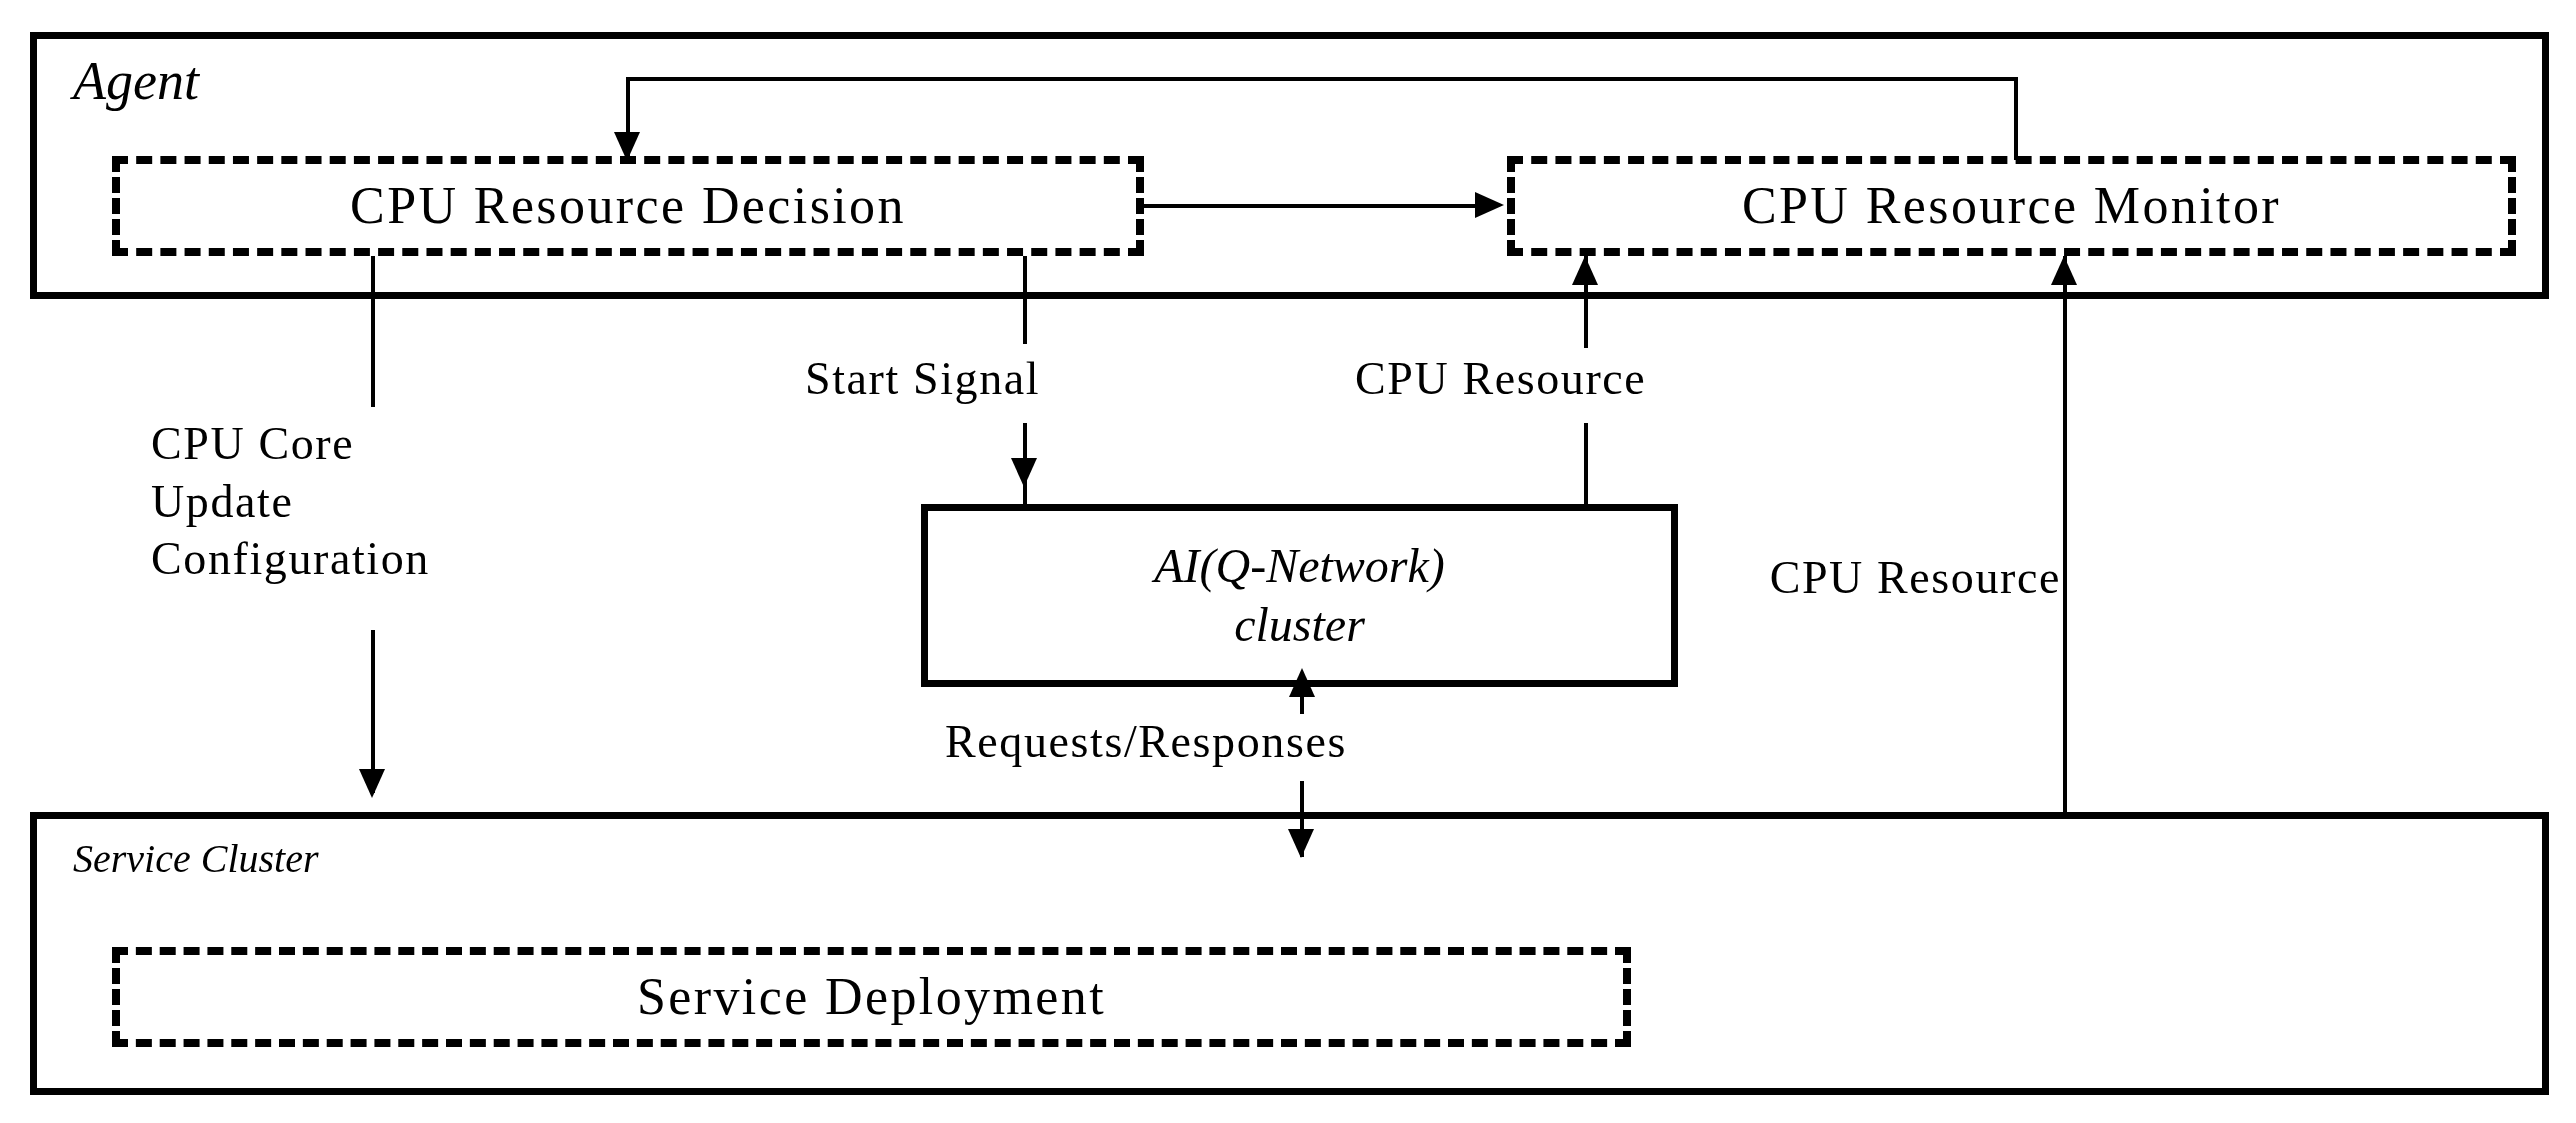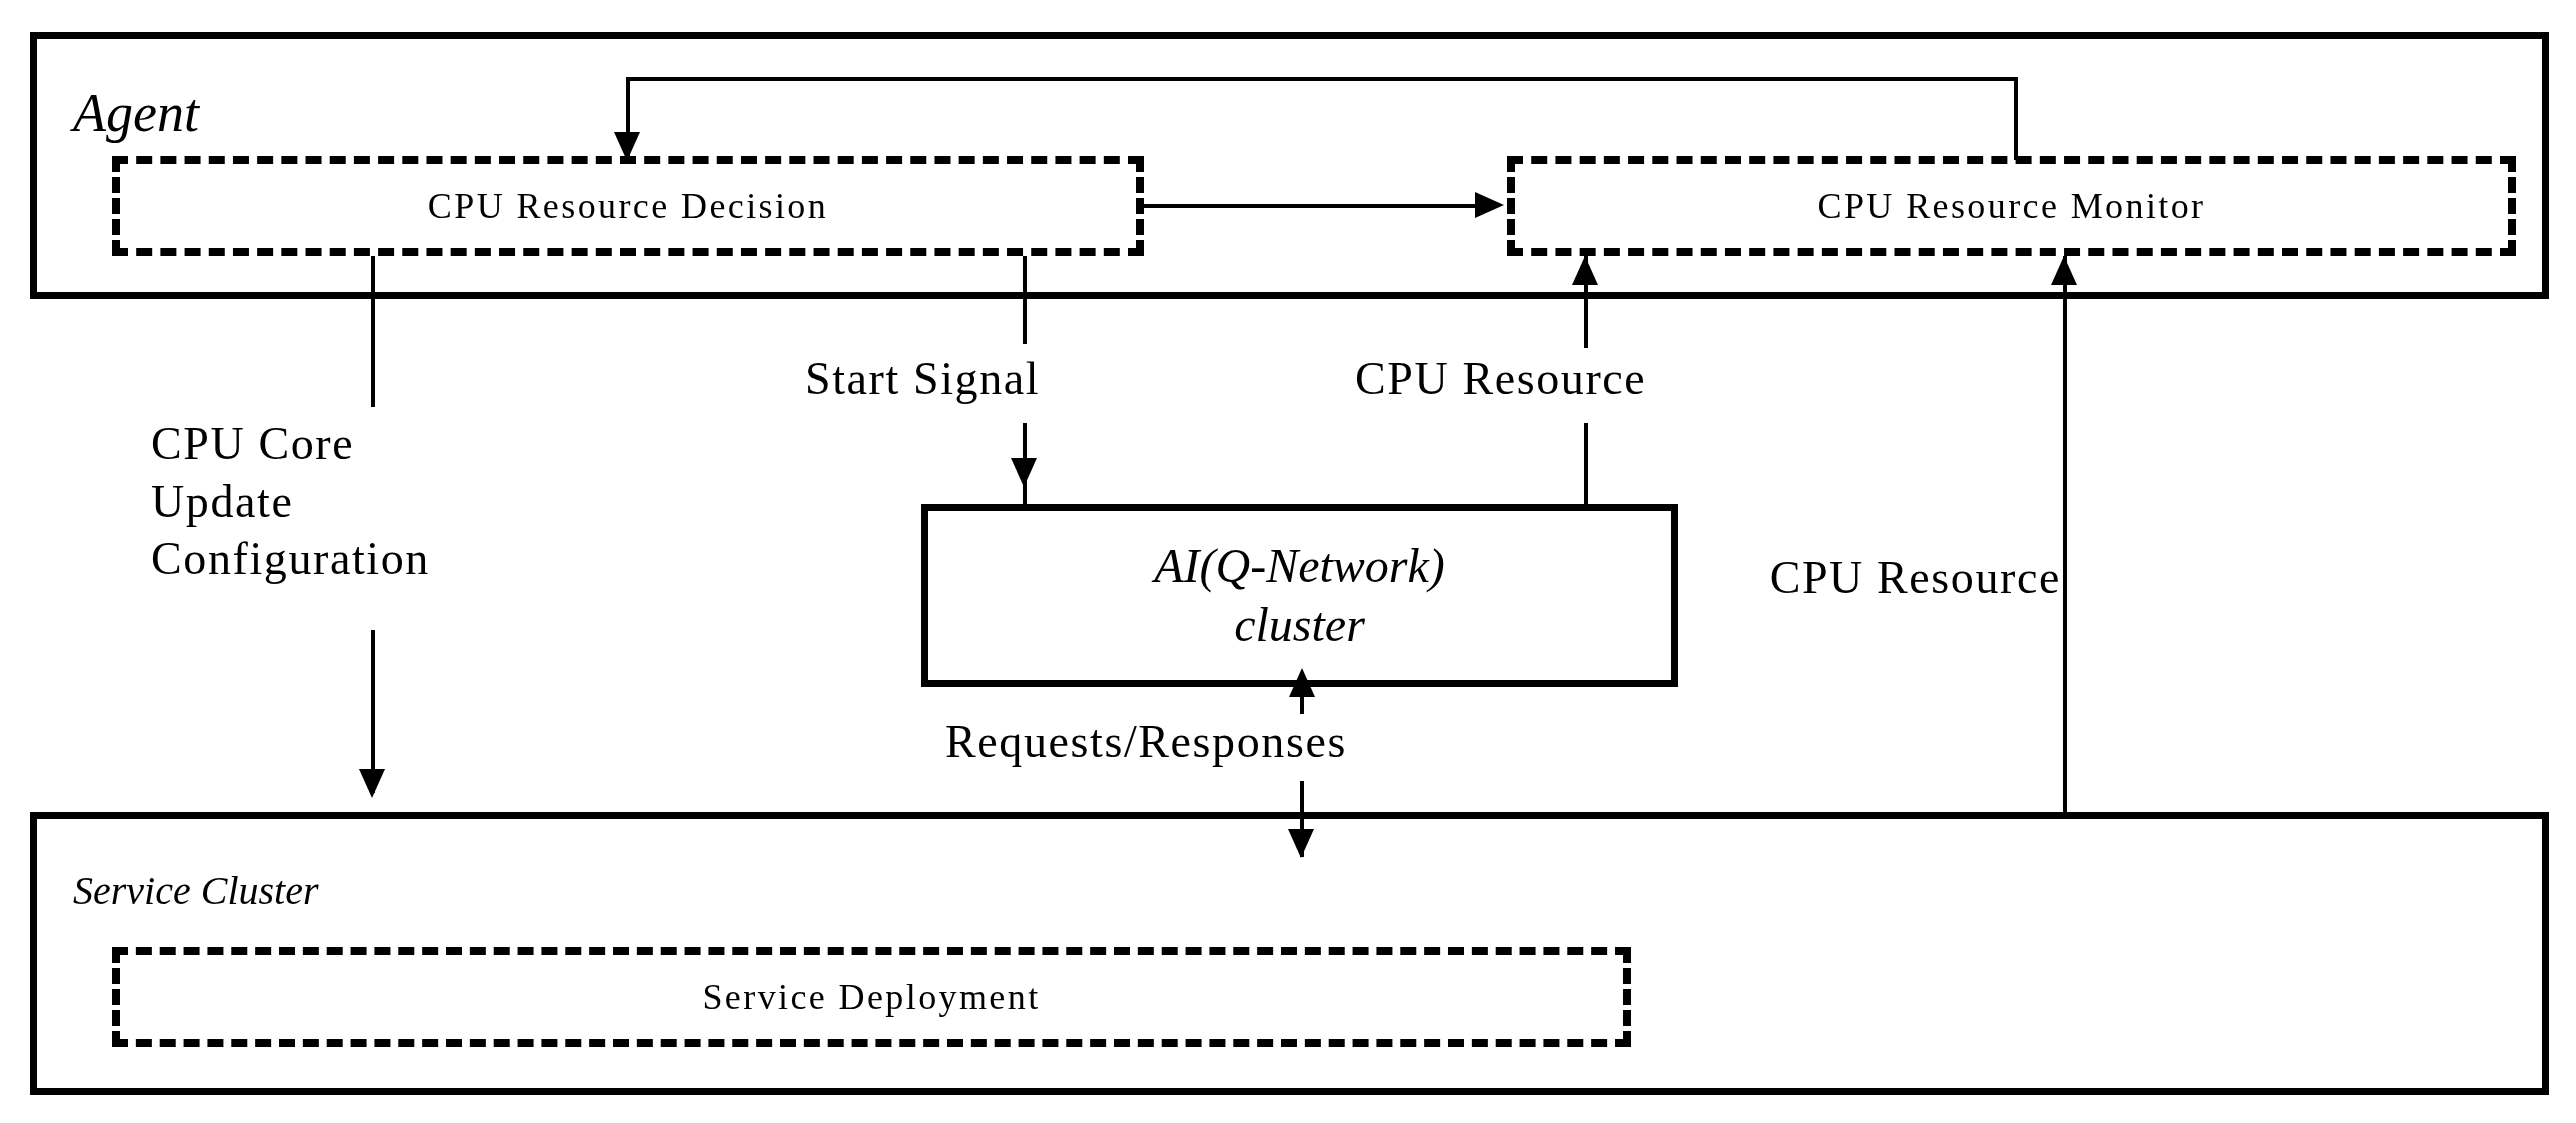--- a/index.html
+++ b/index.html
@@ -23,34 +23,33 @@
     background: transparent;
     box-sizing: border-box;
   }
   .container-title {
     position: absolute;
     font-style: italic;
     font-weight: 400;
     color: #000000;
     white-space: nowrap;
     line-height: 1;
-    margin-top: 32px;
   }
   
   .dashed-box {
     position: absolute;
     box-sizing: border-box;
     border: 8.8px dashed #000000;
     background: transparent;
     display: flex;
     align-items: center;
     justify-content: center;
   }
   .dashed-box .module-label {
-    font-size: 36px;
+    font-size: 52px;
     letter-spacing: 2.4px;
     color: #000000;
     white-space: nowrap;
     line-height: 1;
   }
   
   .ai-box {
     position: absolute;
     box-sizing: border-box;
     border: 7.2px solid #000000;

